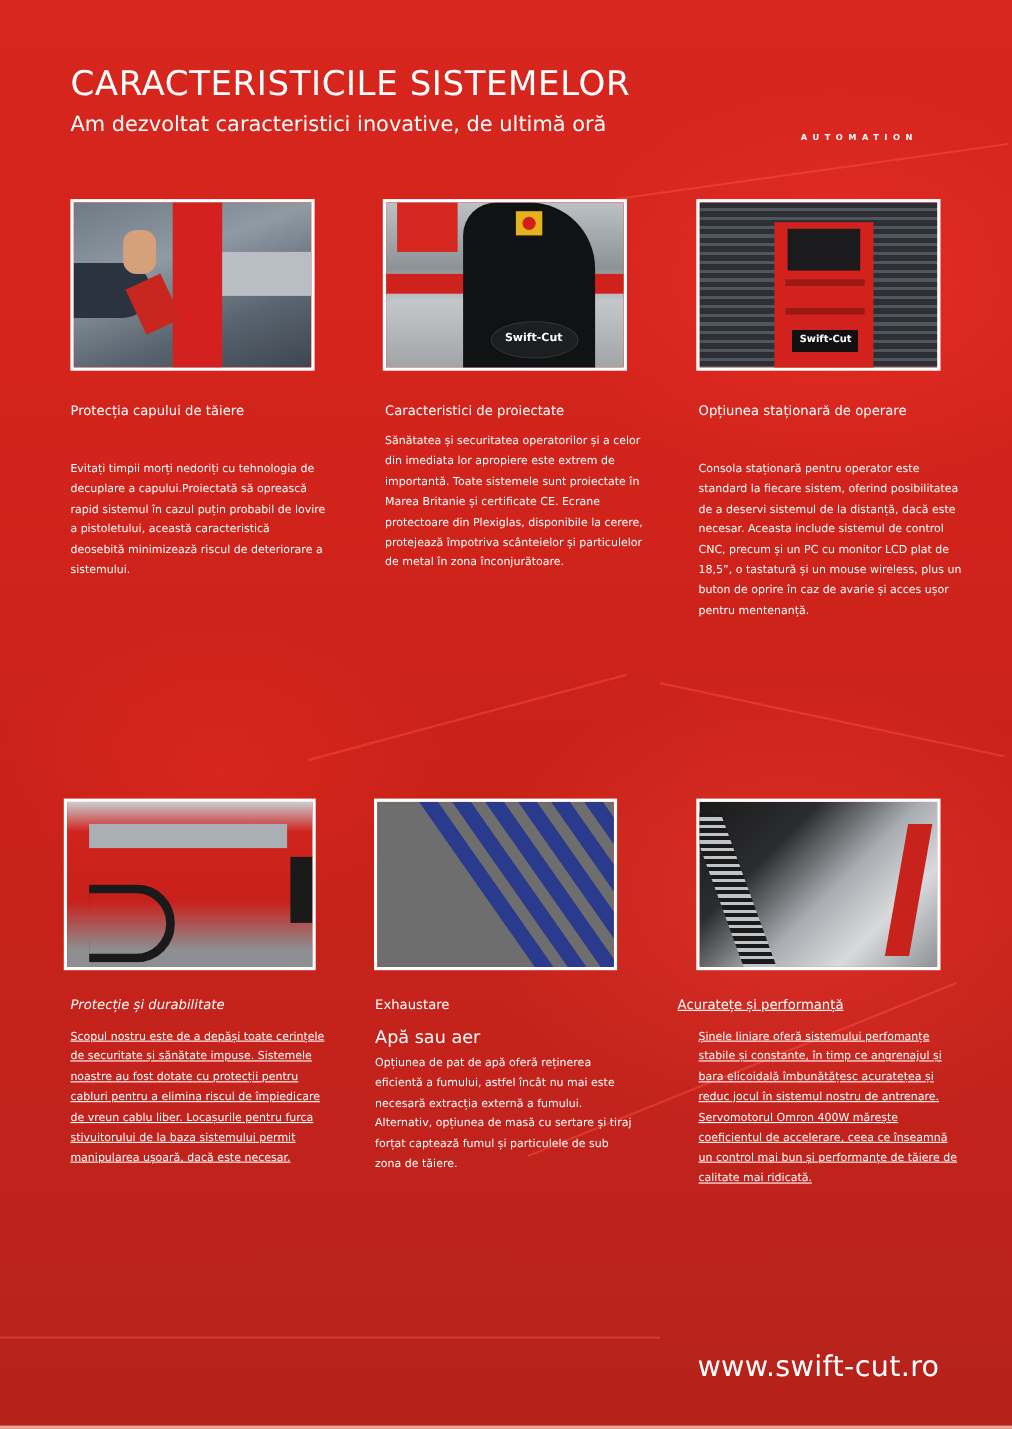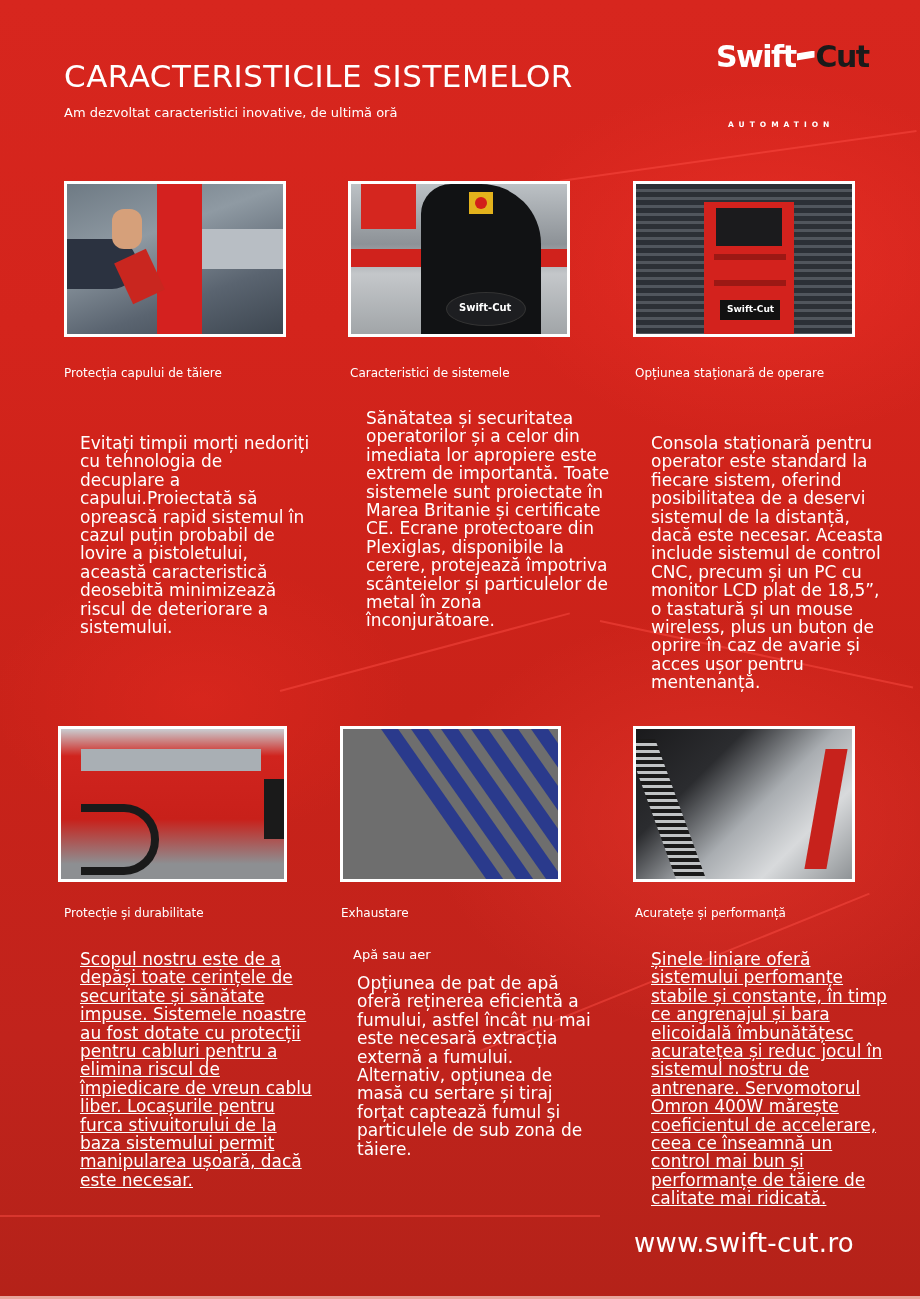--- a/index.html
+++ b/index.html
@@ -15,21 +15,21 @@
     .streak { position: absolute; height: 2px; background: rgba(255,80,70,0.45); transform-origin: left center; }
     .bottom-edge { position: absolute; left: 0; right: 0; bottom: 0; height: 3px; background: #e8a59d; }
 
     .page-title {
       position: absolute; left: 64px; top: 56px; margin: 0;
       font-family: "DejaVu Sans", sans-serif; font-weight: normal;
       font-size: 31px; letter-spacing: 0.5px; line-height: 40px;
     }
     .subtitle {
       position: absolute; left: 64px; top: 103px; margin: 0;
-      font-size: 13px; line-height: 20px;
+      font-size: 19px; line-height: 20px;
     }
 
     .logo { position: absolute; left: 716px; top: 40px; width: 160px; height: 52px; }
     .logo .word { position: absolute; top: 0; left: 0; font-family: "DejaVu Sans", sans-serif; font-weight: bold; font-size: 30px; line-height: 34px; letter-spacing: -1.5px; white-space: nowrap; }
     .logo .swift { color: #ffffff; }
     .logo .slash { display: inline-block; width: 18px; height: 10px; background: #ffffff; clip-path: polygon(0 30%, 100% 0, 100% 70%, 0 100%); margin: 0 1px 6px 1px; vertical-align: middle; }
     .logo .cut { color: #1a1a1a; }
     .logo .tag { position: absolute; top: 36px; left: 12px; font-size: 7.5px; letter-spacing: 5px; font-weight: bold; color: #ffffff; margin-top: 44px; }
 
     .card-img {
@@ -70,45 +70,42 @@
     .img5 .bar { position: absolute; width: 14px; height: 260px; background: #2a3a8c; transform-origin: top left; }
 
     .img6 { background: linear-gradient(135deg, #1a1a1c 0%, #2b2c2f 30%, #a9adb1 55%, #d8dadc 75%, #8f9396 100%); }
     .img6 .rack { position: absolute; left: 20px; top: 10px; width: 30px; height: 170px; background: repeating-linear-gradient(180deg, #1a1a1a 0 4px, #c0c3c5 4px 7px); transform: skewX(20deg); }
     .img6 .red { position: absolute; right: 15px; top: 20px; width: 22px; height: 120px; background: #c7221c; transform: skewX(-10deg); }
 
     .card-title {
       position: absolute; margin: 0; font-weight: normal;
       font-size: 12px; line-height: 23px; width: 240px;
     }
-    .card-sub { position: absolute; margin: 12px; font-size: 13px; line-height: 18px; }
+    .card-sub { position: absolute; margin: 0; font-size: 16px; line-height: 18px; }
     .card-body {
-      position: absolute; margin: 16px; font-size: 17px; line-height: 18.4px; width: 250px;
+      position: absolute; margin: 0; font-size: 10px; line-height: 18.4px; width: 250px;
     }
     .website {
       position: absolute; left: 634px; top: 1226px; margin: 0;
       font-size: 26px; line-height: 34px; letter-spacing: 0.3px;
     }
   </style>
 </head>
 <body>
 
 <div class="streak" style="left:560px;top:180px;width:360px;transform:rotate(-8deg);"></div>
 <div class="streak" style="left:600px;top:620px;width:320px;transform:rotate(12deg);"></div>
 <div class="streak" style="left:0px;top:1215px;width:600px;transform:rotate(0deg);"></div>
 <div class="streak" style="left:280px;top:690px;width:300px;transform:rotate(-15deg);"></div>
 <div class="streak" style="left:480px;top:1050px;width:420px;transform:rotate(-22deg);"></div>
 
 <h1 class="page-title">CARACTERISTICILE SISTEMELOR</h1>
 <p class="subtitle">Am dezvoltat caracteristici inovative, de ultimă oră</p>
 
 <div class="logo">
-  <div class="word">
-    <span class="swift">Swift</span><span class="slash"></span><span class="cut">Cut</span>
-  </div>
   <div class="tag">AUTOMATION</div>
 </div>
 
 <div class="card-img" style="left:64px;top:181px;width:222px;height:156px;">
   <div class="ph img1">
     <div class="red-col"></div>
       <div class="rail"></div>
       <div class="arm"></div>
       <div class="hand"></div>
       <div class="torch"></div>
@@ -133,21 +130,21 @@
       <div class="shelf2"></div>
     <div class="plate">
         <span>Swift-Cut</span>
       </div>
   </div>
 </div>
 
 <h2 class="card-title" style="left:64px;top:362px;width:210px;">Protecția capului de tăiere</h2>
 <p class="card-body" style="left:64px;top:418px;width:232px;">Evitați timpii morți nedoriți cu tehnologia de decuplare a capului.Proiectată să oprească rapid sistemul în cazul puțin probabil de lovire a pistoletului, această caracteristică deosebită minimizează riscul de deteriorare a sistemului.</p>
 
-<h2 class="card-title" style="left:350px;top:362px;">Caracteristici de sistemele</h2>
+<h2 class="card-title" style="left:350px;top:362px;">Caracteristici de proiectate</h2>
 <p class="card-body" style="left:350px;top:393px;width:245px;">Sănătatea și securitatea operatorilor și a celor din imediata lor apropiere este extrem de importantă. Toate sistemele sunt proiectate în Marea Britanie și certificate CE. Ecrane protectoare din Plexiglas, disponibile la cerere, protejează împotriva scânteielor și particulelor de metal în zona înconjurătoare.</p>
 
 <h2 class="card-title" style="left:635px;top:362px;width:210px;">Opțiunea staționară de operare</h2>
 <p class="card-body" style="left:635px;top:418px;width:240px;">Consola staționară pentru operator este standard la fiecare sistem, oferind posibilitatea de a deservi sistemul de la distanță, dacă este necesar. Aceasta include sistemul de control CNC, precum și un PC cu monitor LCD plat de 18,5”, o tastatură și un mouse wireless, plus un buton de oprire în caz de avarie și acces ușor pentru mentenanță.</p>
 
 <div class="card-img" style="left:58px;top:726px;width:229px;height:156px;">
   <div class="ph img4">
     <div class="rail"></div>
       <div class="chain"></div>
       <div class="dark"></div>
@@ -165,24 +162,24 @@
 
   </div>
 </div>
 <div class="card-img" style="left:633px;top:726px;width:222px;height:156px;">
   <div class="ph img6">
     <div class="rack"></div>
       <div class="red"></div>
   </div>
 </div>
 
-<h2 class="card-title" style="left:64px;top:902px;">Protecție și durabilitate</h2>
+<h2 class="card-title" style="left:64px;top:902px;font-style:italic;">Protecție și durabilitate</h2>
 <p class="card-body" style="left:64px;top:934px;width:232px;text-decoration:underline;">Scopul nostru este de a depăși toate cerințele de securitate și sănătate impuse. Sistemele noastre au fost dotate cu protecții pentru cabluri pentru a elimina riscul de împiedicare de vreun cablu liber. Locașurile pentru furca stivuitorului de la baza sistemului permit manipularea ușoară, dacă este necesar.</p>
 
 <h2 class="card-title" style="left:341px;top:902px;">Exhaustare</h2>
 <p class="card-sub" style="left:341px;top:934px;">Apă sau aer</p>
 <p class="card-body" style="left:341px;top:958px;width:235px;">Opțiunea de pat de apă oferă reținerea eficientă a fumului, astfel încât nu mai este necesară extracția externă a fumului. Alternativ, opțiunea de masă cu sertare și tiraj forțat captează fumul și particulele de sub zona de tăiere.</p>
 
-<h2 class="card-title" style="left:635px;top:902px;">Acuratețe și performanță</h2>
+<h2 class="card-title" style="left:616px;top:902px;text-decoration:underline;">Acuratețe și performanță</h2>
 <p class="card-body" style="left:635px;top:934px;width:240px;text-decoration:underline;">Șinele liniare oferă sistemului perfomanțe stabile și constante, în timp ce angrenajul și bara elicoidală îmbunătățesc acuratețea și reduc jocul în sistemul nostru de antrenare. Servomotorul Omron 400W mărește coeficientul de accelerare, ceea ce înseamnă un control mai bun și performanțe de tăiere de calitate mai ridicată.</p>
 
 <a class="website">www.swift-cut.ro</a>
 <div class="bottom-edge"></div>
 
 </body></html>

